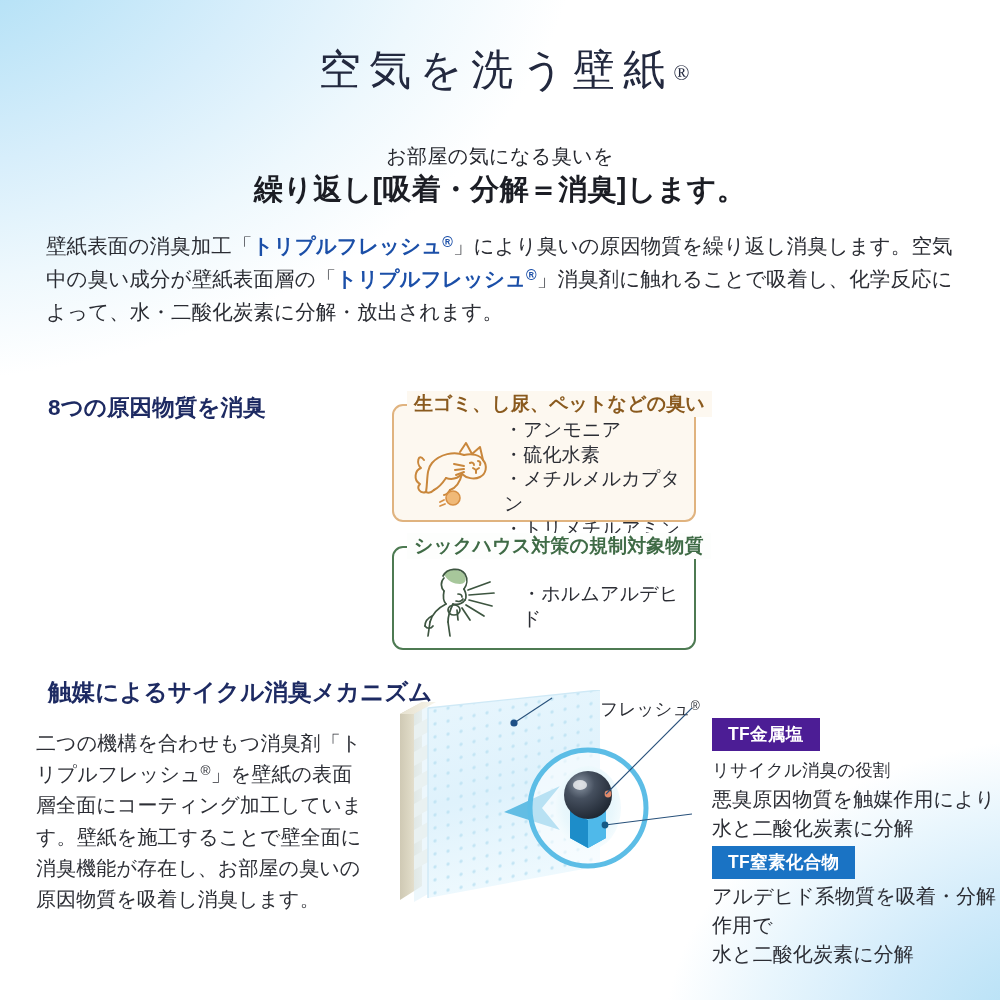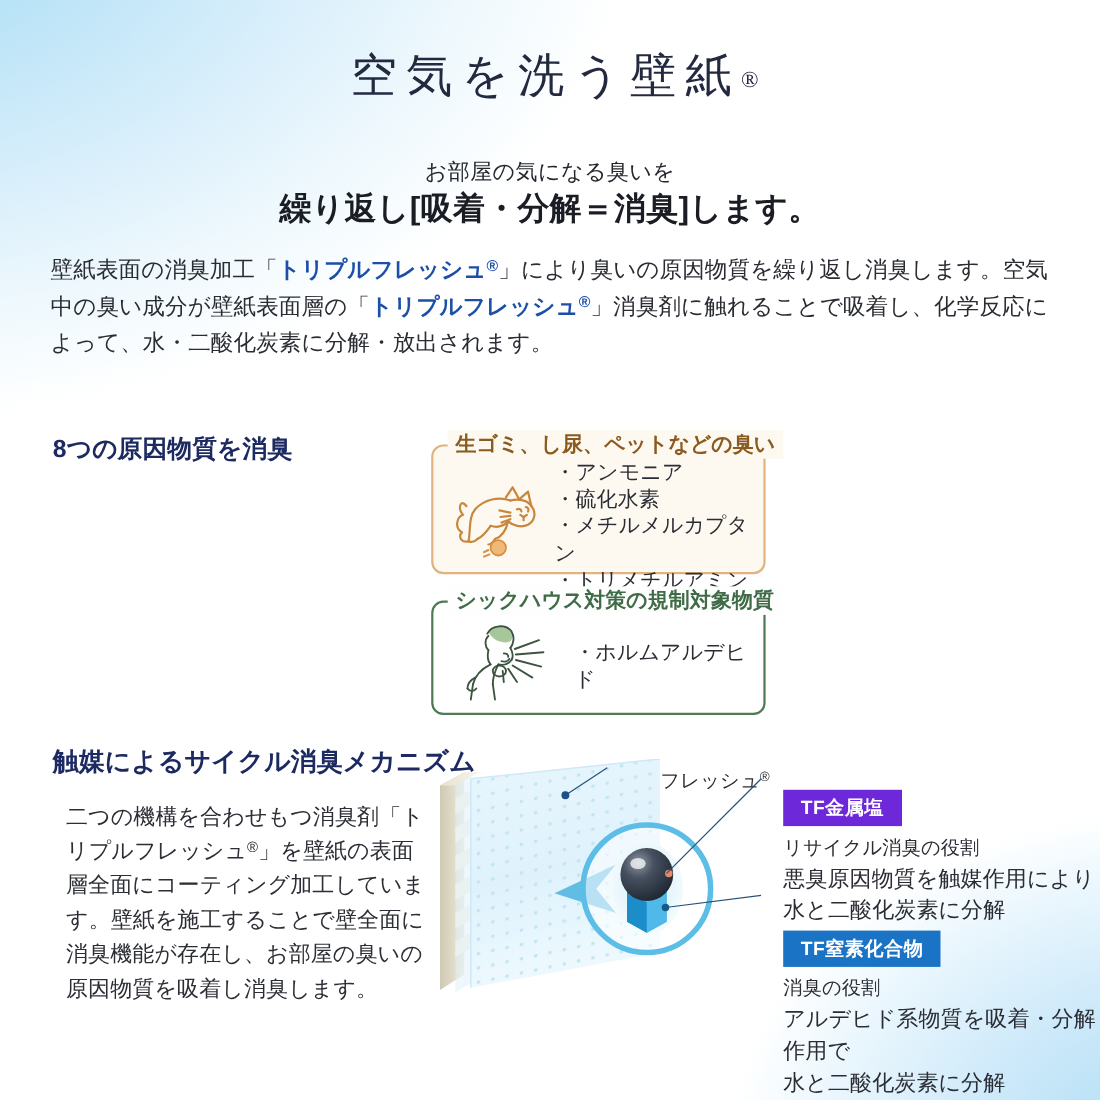--- a/index.html
+++ b/index.html
@@ -49,21 +49,21 @@
   .sec-heading{
     font-size:22.5px; font-weight:bold; color:#1d2a62; letter-spacing:.005em;
   }
   #heading-8substances{ left:48px; top:392px; }
   #heading-mechanism  { left:48px; top:676px; font-size:23.5px; }
 
   .sec-body{
     font-size:19.5px; line-height:1.52; color:#2c2e35; letter-spacing:.005em;
   }
   #body-8substances{ left:52px; top:432px; width:300px; }
-  #body-mechanism  { left:60px; top:728px; width:328px; font-size:20px; line-height:1.56; }
+  #body-mechanism  { left:36px; top:728px; width:328px; font-size:20px; line-height:1.56; }
   #body-mechanism .reg{ font-size:.68em; vertical-align:.42em; }
 
   
   .odor-box{ position:absolute; border-radius:11px; border:2.2px solid #ccc;padding-left:13px; }
   .odor-box > .legend{
     position:absolute; top:-15px; left:13px;
     padding:0 7px; font-size:19px; font-weight:bold;
     white-space:nowrap; letter-spacing:.005em;
   }
   .odor-box .items{
@@ -111,21 +111,21 @@
     display:inline-block; color:#fff; font-size:17.5px; font-weight:bold;
     padding:4px 16px 5px 16px; letter-spacing:.02em;
   }
   .callout .role{
     font-size:17.5px; color:#2b2d34; margin-top:7px; letter-spacing:.005em;
   }
   .callout .desc{
     font-size:20px; line-height:1.45; color:#2b2d34; margin-top:3px; letter-spacing:.005em;
   }
   #callout-metal{ left:712px; top:718px; }
-  #callout-metal .badge{ background:#6d28d9; }
+  #callout-metal .badge{ background:#4c1d95; }
   #callout-nitrogen{ left:712px; top:846px; }
   #callout-nitrogen .badge{ background:#1a73c4; }
 
   svg{ display:block; }
 </style>
 </head>
 <body>
 
 <div id="bg-gradient"></div>
 
@@ -299,20 +299,19 @@
     <span class="badge">TF金属塩</span>
     <div class="role">リサイクル消臭の役割</div>
     <div class="desc">
       <span>悪臭原因物質を触媒作用により</span><br>
       <span>水と二酸化炭素に分解</span>
     </div>
   </div>
 
   <div class="abs callout" id="callout-nitrogen">
     <span class="badge">TF窒素化合物</span>
-    <div class="role">消臭の役割</div>
     <div class="desc">
       <span>アルデヒド系物質を吸着・分解作用で</span><br>
       <span>水と二酸化炭素に分解</span>
     </div>
   </div>
 
 </div>
 
 </body></html>

